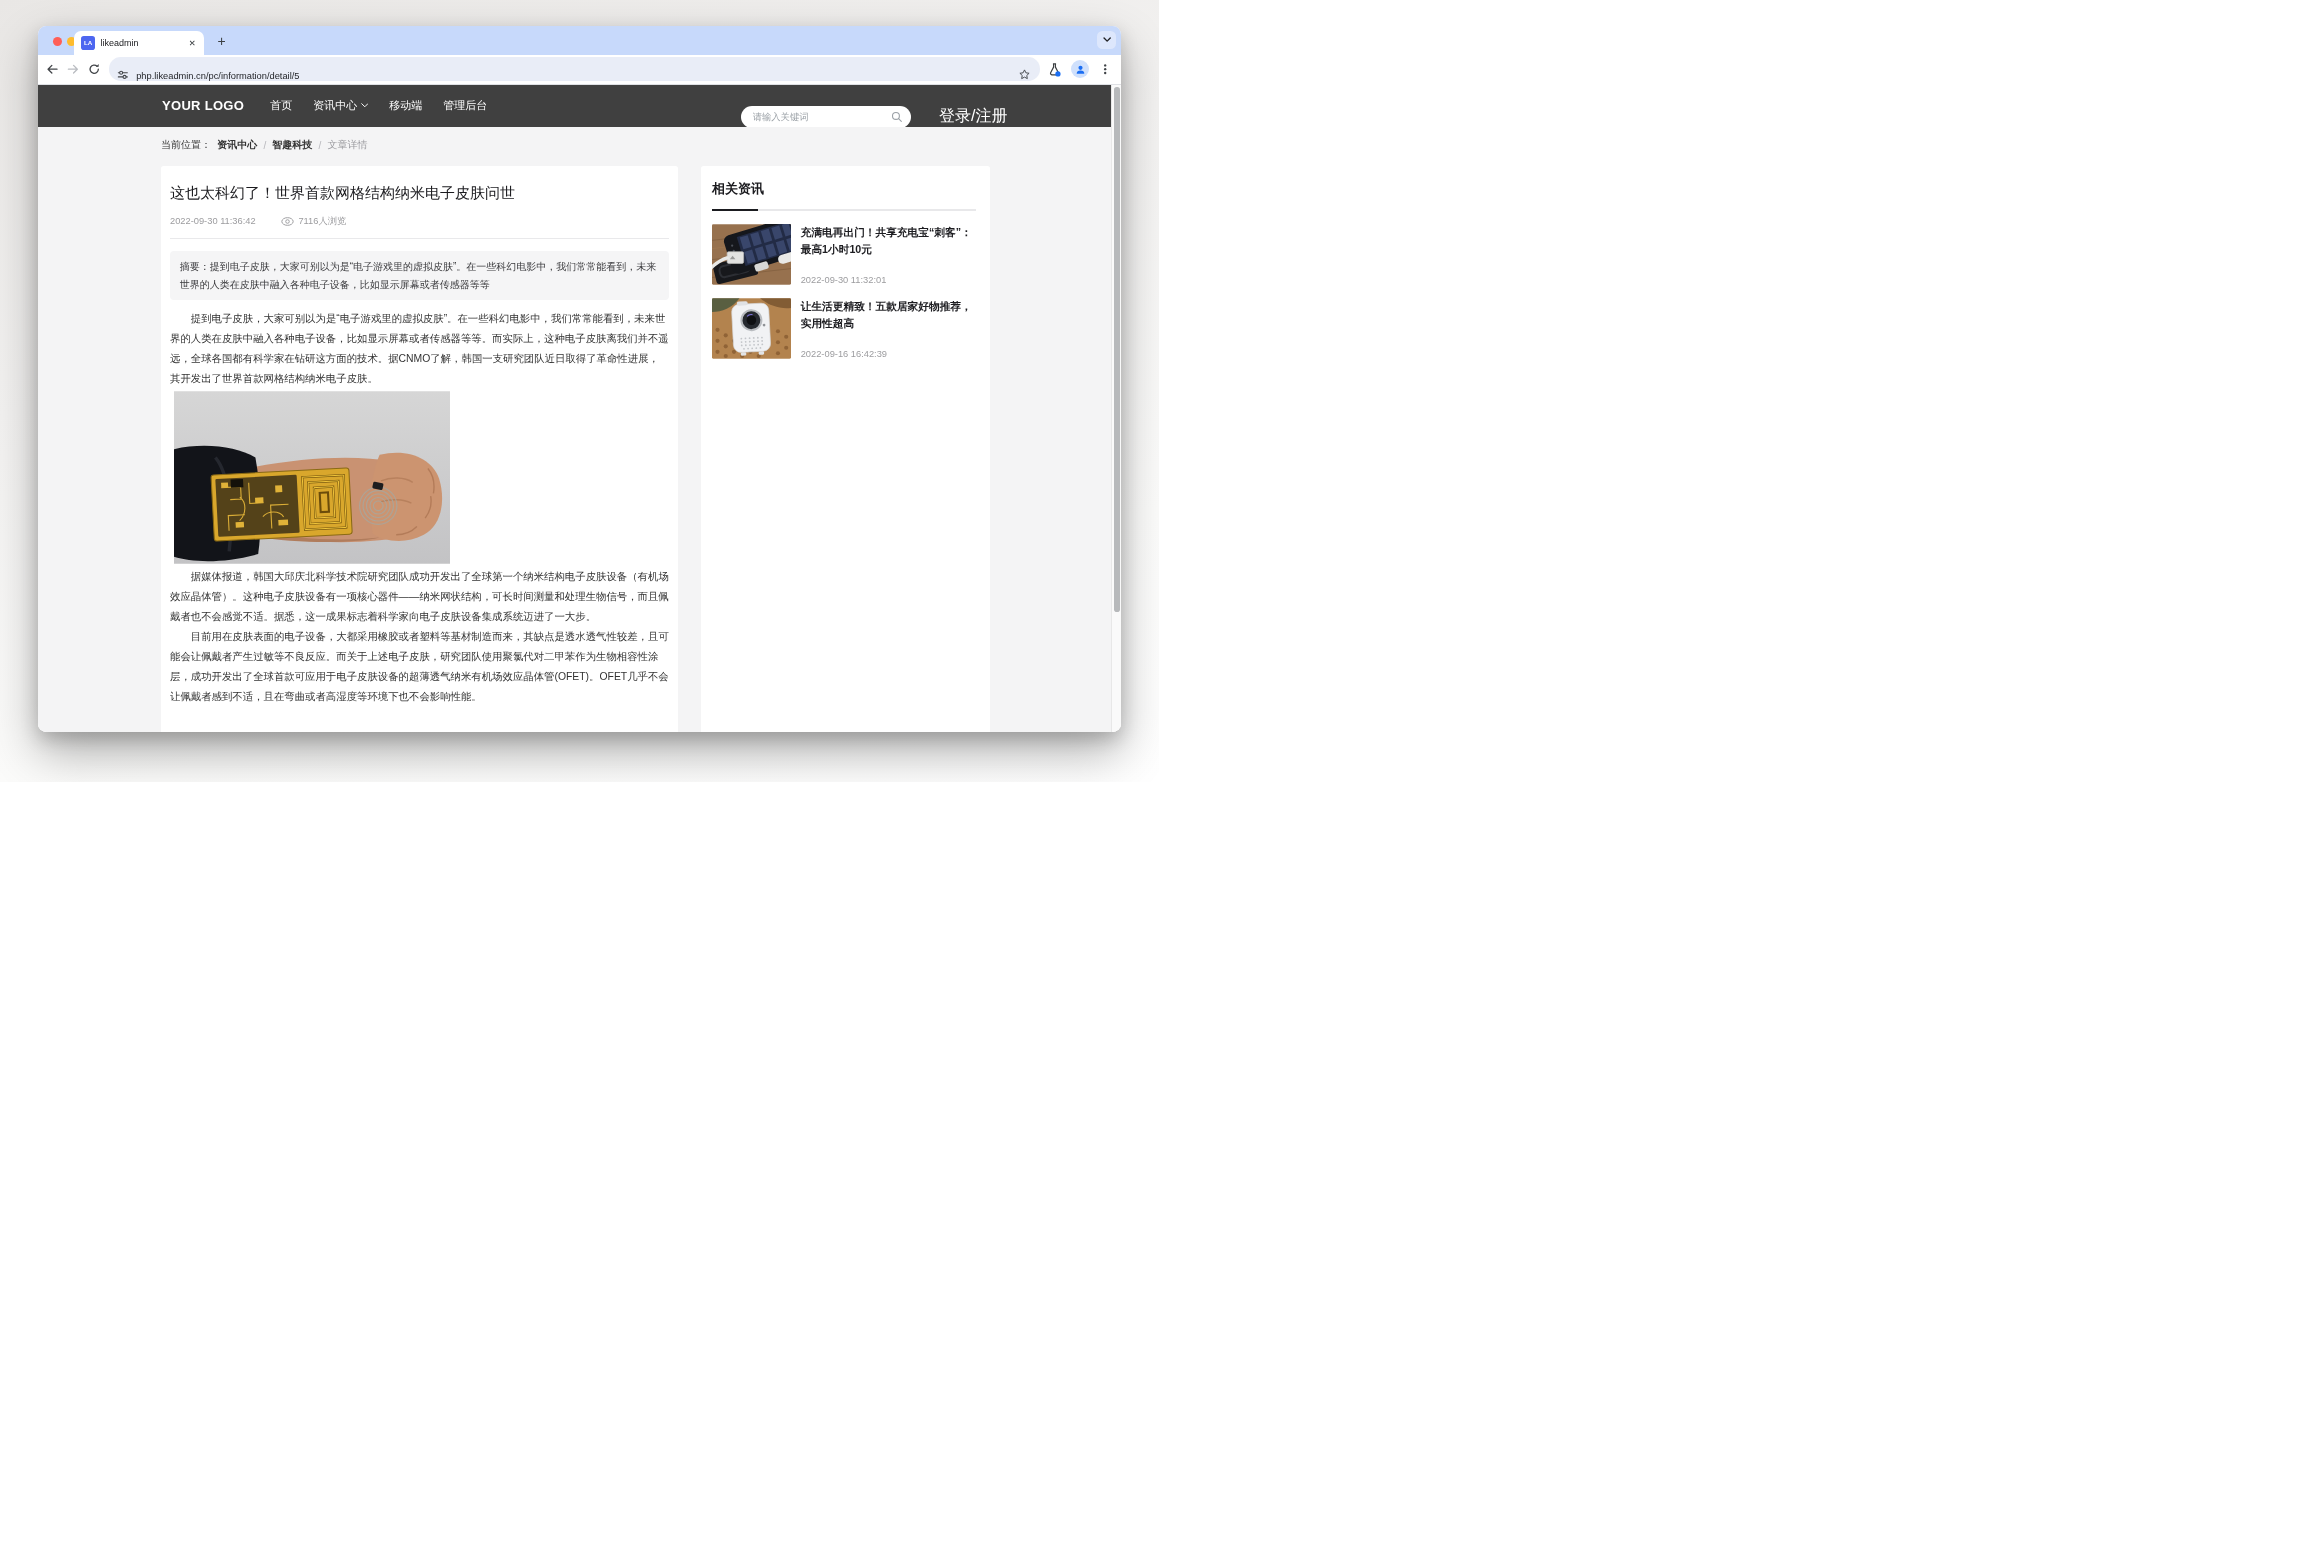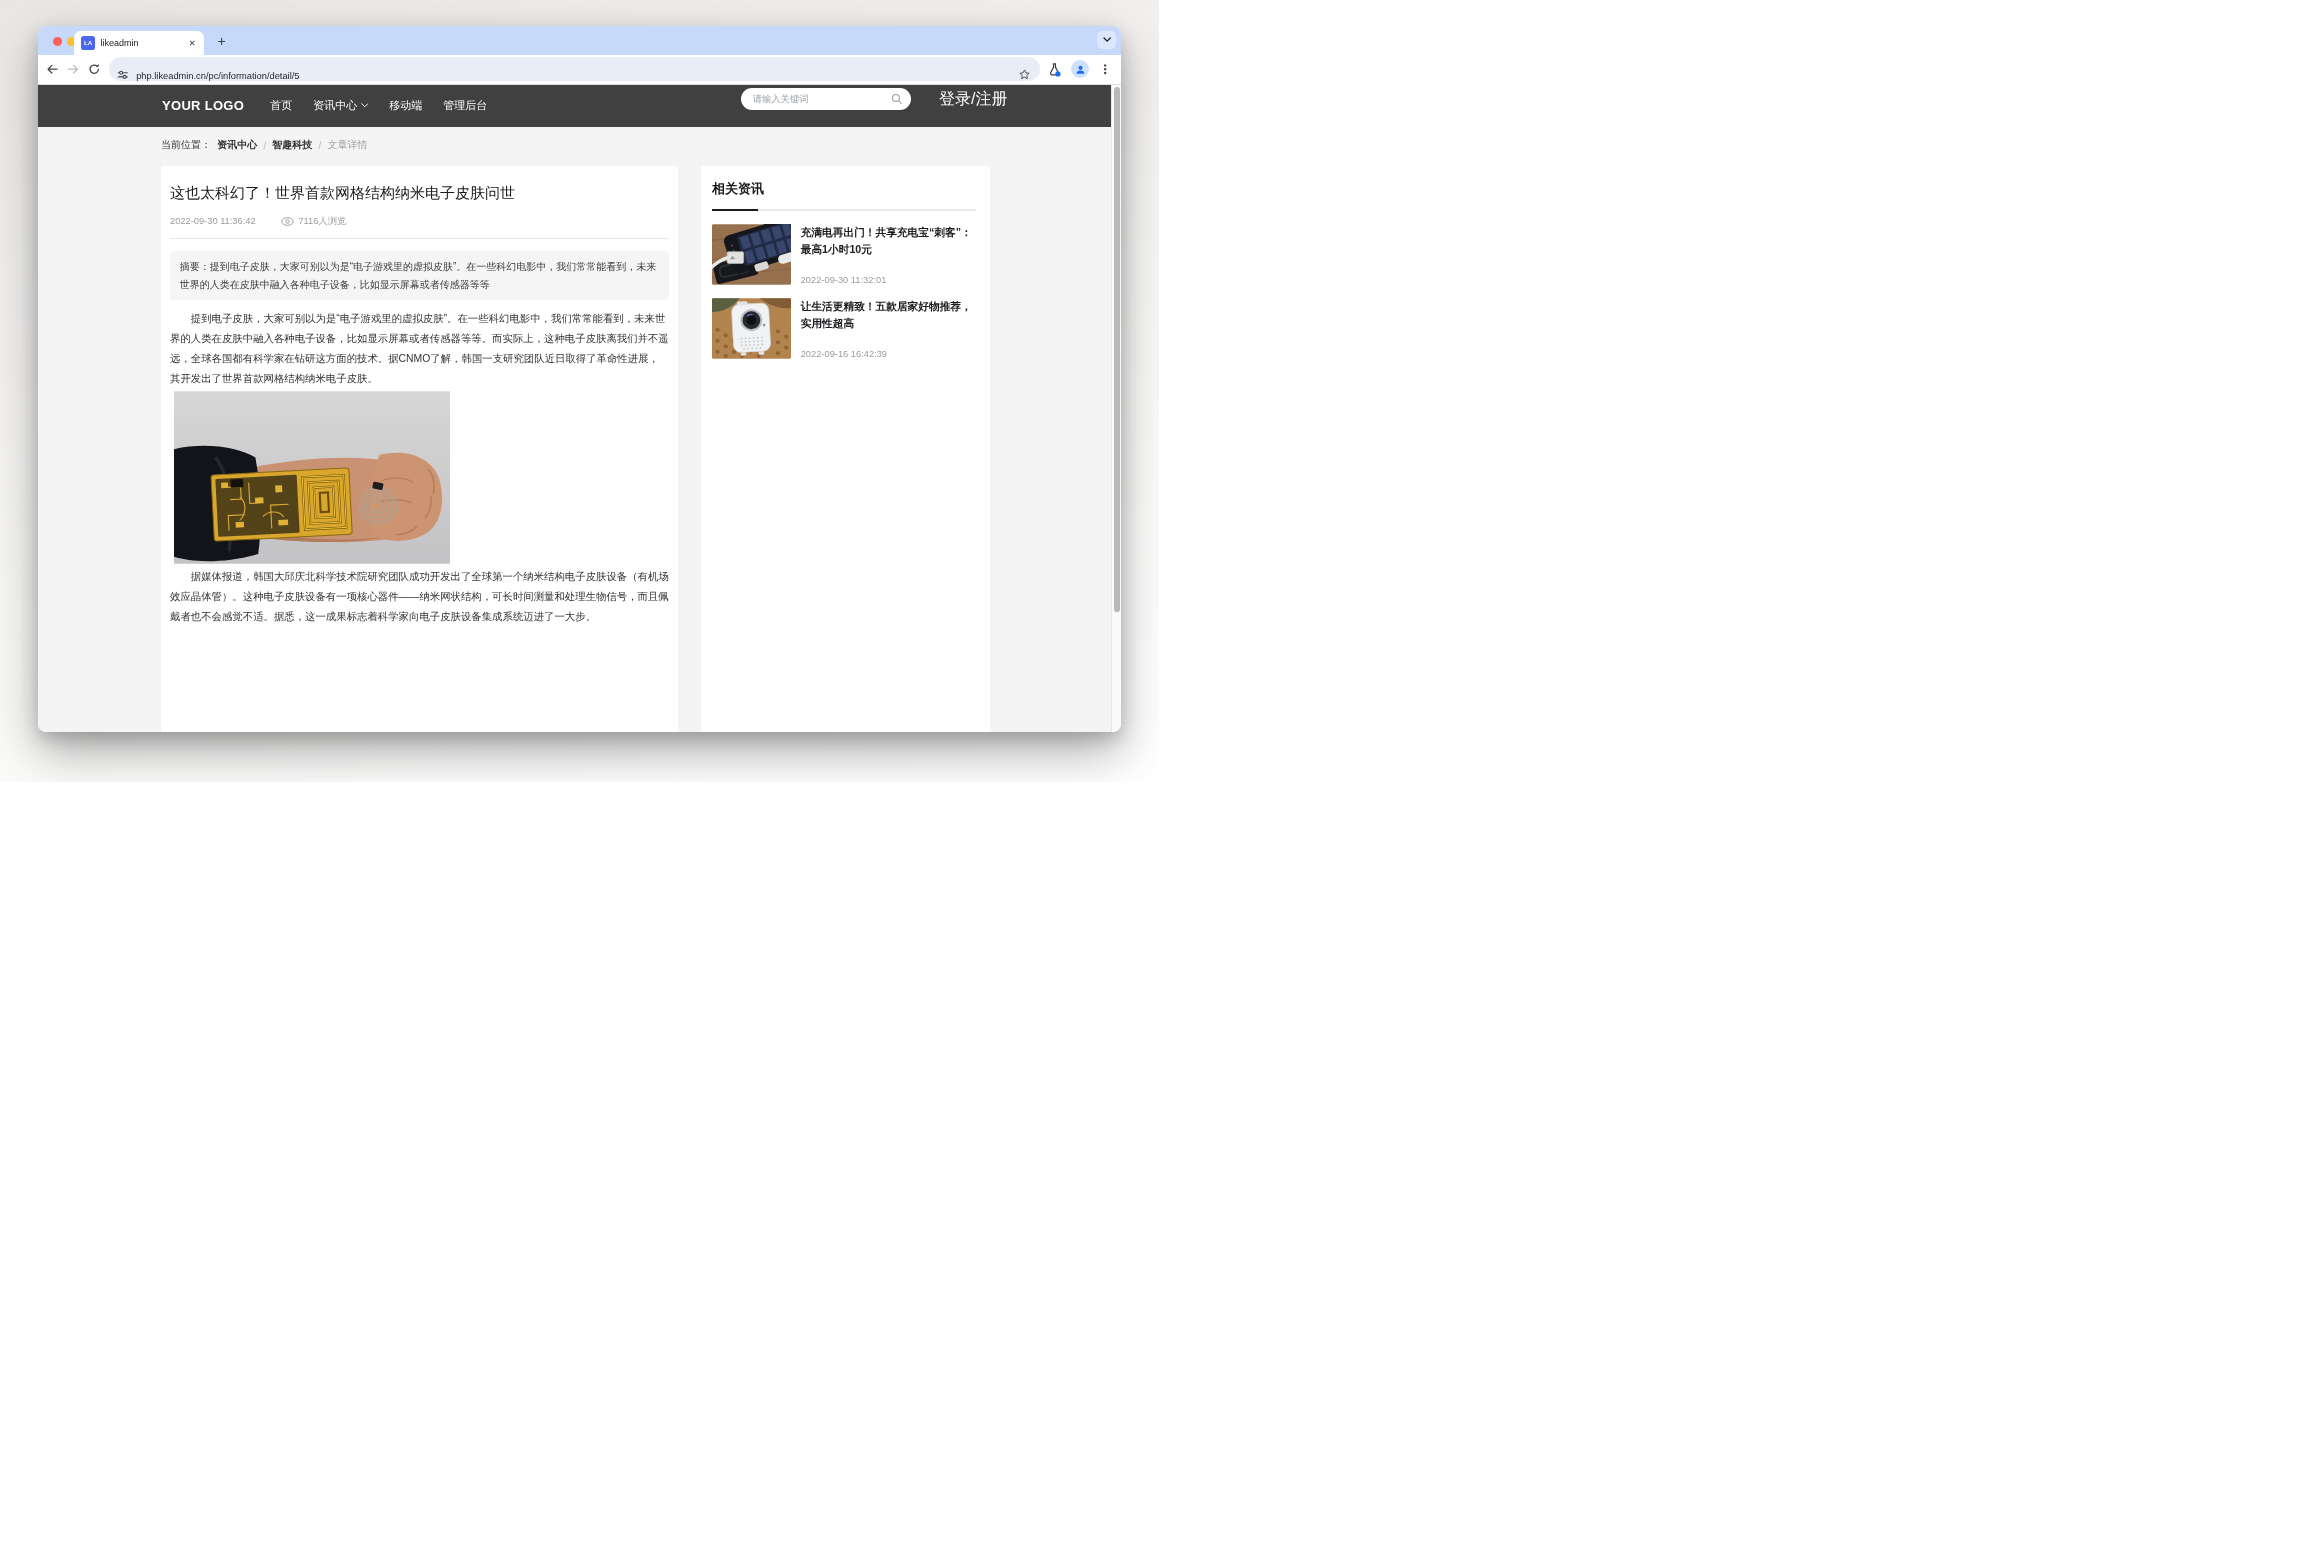--- a/index.html
+++ b/index.html
@@ -31,21 +31,21 @@
   .urltext{font-size:9.3px;color:#1f2125;margin-left:7px;flex:1;white-space:nowrap;}
   .tool-icons{display:flex;align-items:center;gap:9.7px;flex:none;}
   .avatar{width:18px;height:18px;border-radius:50%;background:#cfe0fc;display:flex;align-items:center;justify-content:center;}
   
   .content{position:relative;height:647px;background:#fff;overflow:hidden;}
   .siteheader{position:absolute;left:0;top:0;width:1073px;height:42px;background:#404040;
               display:flex;align-items:center;box-sizing:border-box;}
   .logo{margin-left:124px;font-size:13px;font-weight:bold;color:#fff;letter-spacing:0.3px;white-space:nowrap;}
   .mainnav{display:flex;align-items:center;gap:21px;margin-left:26px;}
   .mainnav .nav-item{font-size:11px;color:#fff;display:flex;align-items:center;gap:3.5px;white-space:nowrap;cursor:default;}
-  .hdr-right{position:absolute;left:703px;top:3px;display:flex;align-items:flex-end;}
+  .hdr-right{position:absolute;left:703px;top:21px;display:flex;align-items:center;}
   .searchpill{width:170px;height:22px;border-radius:11px;background:#fff;display:flex;align-items:center;
               padding:0 8.3px 0 9.7px;box-sizing:border-box;}
   .searchpill input{border:none;outline:none;flex:1;font-size:9.3px;color:#333;background:transparent;min-width:0;
                     font-family:"Liberation Sans","DejaVu Sans",sans-serif;}
   .searchpill input::placeholder{color:#9aa0a6;}
   .auth{margin-left:28px;font-size:16px;color:#fff;white-space:nowrap;}
   .pagebg{position:absolute;left:0;top:42px;width:1073px;height:605px;background:#f4f4f5;}
   
   .scrollcol{position:absolute;right:0;top:0;width:9.7px;height:647px;background:#fafafa;border-left:0.7px solid #e8e8e8;box-sizing:border-box;}
   .scrollthumb{position:absolute;left:2.1px;top:2.8px;width:5.5px;height:525px;border-radius:2.8px;background:#b7b9bb;}
@@ -262,20 +262,21 @@
               <g fill="none" stroke="#a9a69c" stroke-width="1.6" opacity=".9">
                 <circle cx="296" cy="166" r="27"></circle>
                   <circle cx="296" cy="166" r="22"></circle>
                   <circle cx="296" cy="166" r="17"></circle>
                 <circle cx="296" cy="166" r="12"></circle>
                   <circle cx="296" cy="166" r="7"></circle>
               </g>
               <rect x="288" y="132" width="15" height="10" rx="2" fill="#1d1d1f" transform="rotate(12 295 137)"></rect>
             </svg>
             <p>据媒体报道，韩国大邱庆北科学技术院研究团队成功开发出了全球第一个纳米结构电子皮肤设备（有机场效应晶体管）。这种电子皮肤设备有一项核心器件——纳米网状结构，可长时间测量和处理生物信号，而且佩戴者也不会感觉不适。据悉，这一成果标志着科学家向电子皮肤设备集成系统迈进了一大步。</p>
+            <p>目前用在皮肤表面的电子设备，大都采用橡胶或者塑料等基材制造而来，其缺点是透水透气性较差，且可能会让佩戴者产生过敏等不良反应。而关于上述电子皮肤，研究团队使用聚氯代对二甲苯作为生物相容性涂层，成功开发出了全球首款可应用于电子皮肤设备的超薄透气纳米有机场效应晶体管(OFET)。OFET几乎不会让佩戴者感到不适，且在弯曲或者高湿度等环境下也不会影响性能。</p>
           </div>
         </div>
 
         <div class="card side-card">
           <div class="side-title">相关资讯</div>
           <div class="side-rule">
             <div class="grayline"></div>
               <div class="blackseg"></div>
           </div>
 

